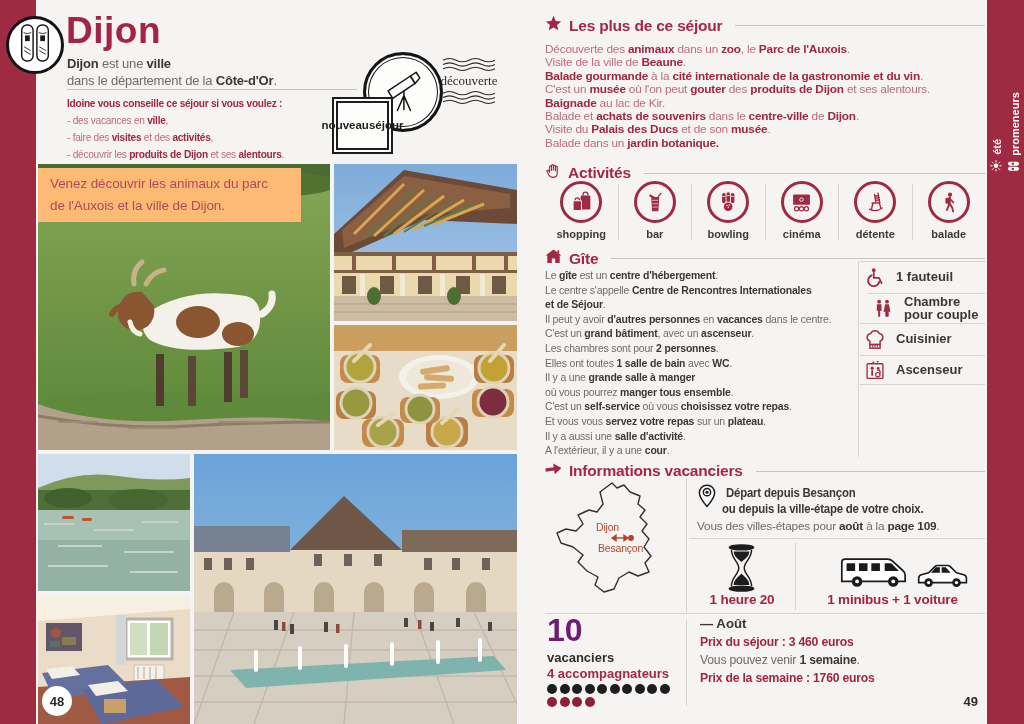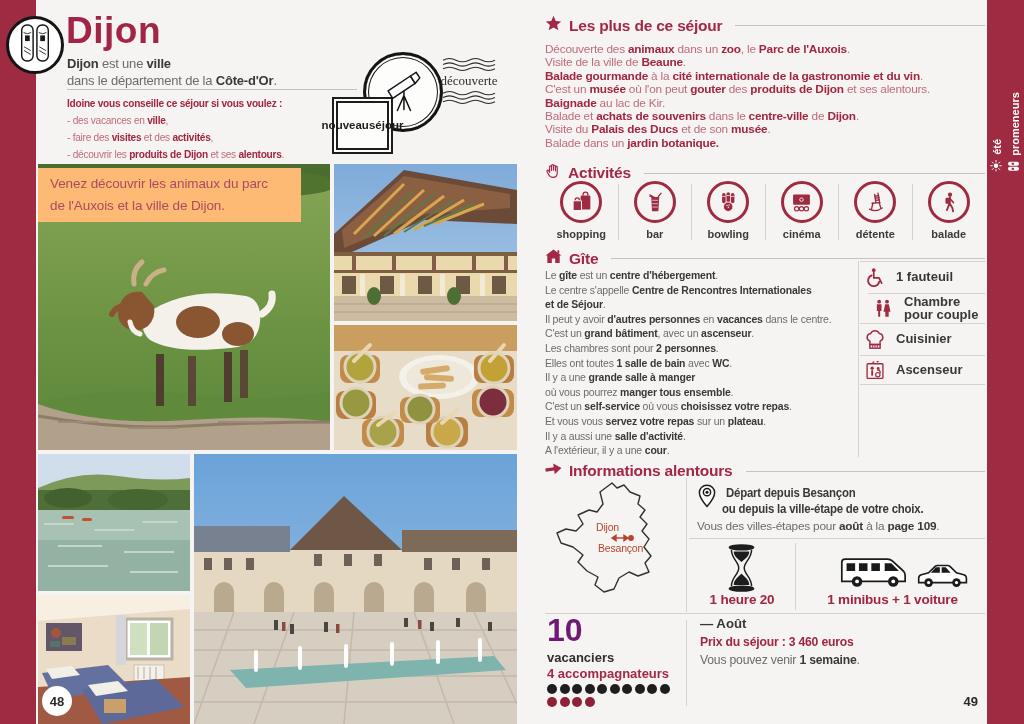--- a/index.html
+++ b/index.html
@@ -585,21 +585,21 @@
           </svg>
         </span>
       <span class="amen-label">Ascenseur</span>
     </div>
   </div>
 
   <div class="sec-head" style="top:462px;">
     <span><svg viewBox="0 0 18 14" width="17" height="14">
           <path d="M.5 5.2h9V1.2L17.5 7l-8 5.8V8.8h-9z" fill="#a32747" transform="rotate(-8 9 7)"></path>
         </svg></span>
-    <span class="sec-title">Informations alentours</span>
+    <span class="sec-title">Informations vacanciers</span>
     <span class="sec-line"></span>
   </div>
 
   <div class="abs" style="left:550px;top:479px;width:132px;height:130px;">
     <svg viewBox="0 0 132 128" width="132" height="128">
       <path d="M62 4l5 5 7-3 6 7 10 4-2 8 7 6-5 7 7 7-5 7 7 8-5 8 7 9-6 7 4 9-11 4-9-4-10 6-5 11-10 3-9-7 3-8-11-6-9-9 5-7-10-8-12-4-4-10 9-4 10 2 7-7-5-9 11-5 8 2 6-8-3-12z" fill="none" stroke="#33302e" stroke-width="1.4" stroke-linejoin="round"></path>
       <g stroke="#b5452f" stroke-width="1.4" fill="#b5452f">
           <path d="M62 59h16" fill="none"></path>
           <path d="M62 59l4-2.6v5.2z"></path>
           <path d="M78 59l-4-2.6v5.2z"></path>
@@ -673,16 +673,17 @@
       <span class="dot dot-red"></span>
       <span class="dot dot-red"></span>
       <span class="dot dot-red"></span>
       <span class="dot dot-red"></span>
     </div>
 
   <div class="abs august">
     <div class="aug-title">— Août</div>
     <div class="ln"><span class="t-rb">Prix du séjour : 3 460 euros</span></div>
     <div class="ln"><span class="t-g">Vous pouvez venir </span><span class="t-b">1 semaine</span><span class="t-g">.</span></div>
+    <div class="ln"><span class="t-rb">Prix de la semaine : 1760 euros</span></div>
   </div>
 
   <div class="abs page-num-right">49</div>
 </div>
 
 </body></html>

